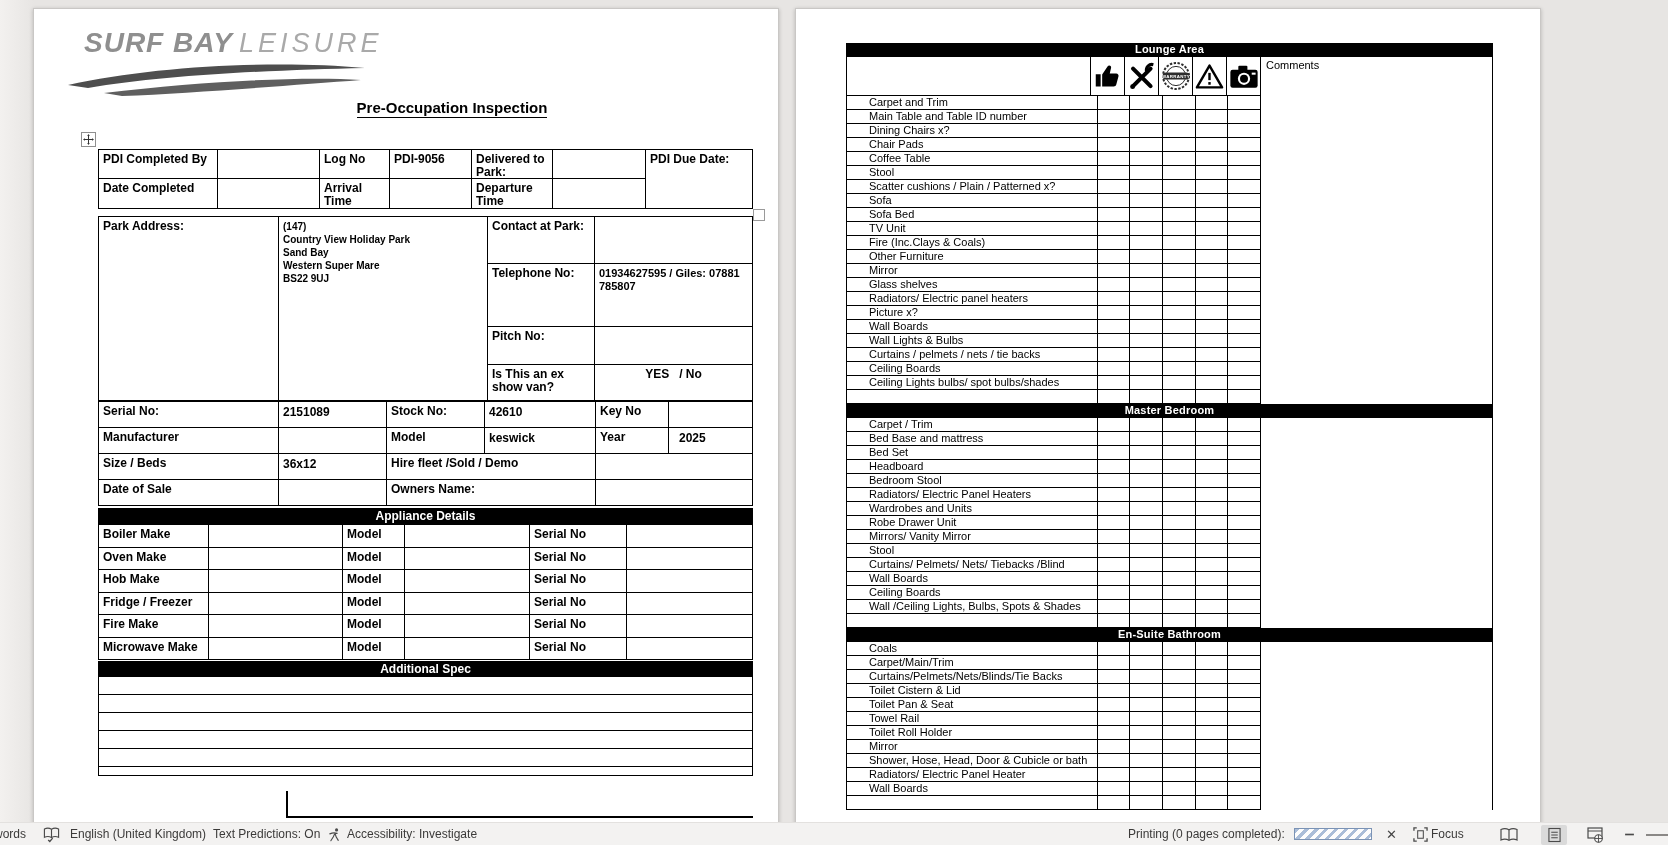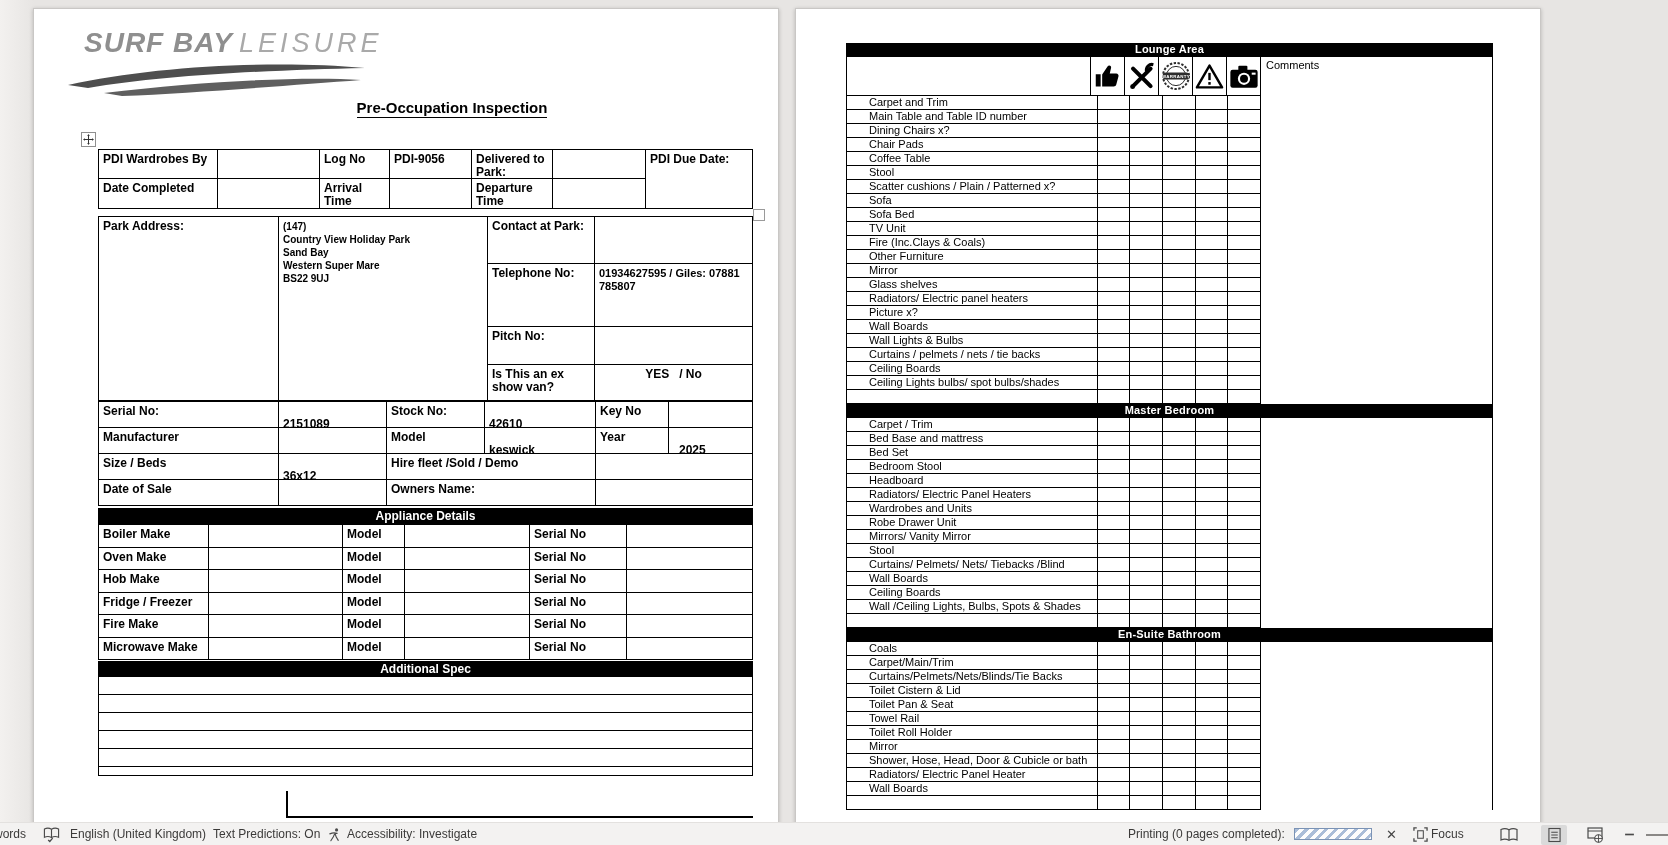--- a/index.html
+++ b/index.html
@@ -38,21 +38,21 @@
   #addr-table{left:64px;top:207px;width:655px;height:185px;
     grid-template-columns:180px 209px 107px 1fr;grid-template-rows:47px 63px 38px 1fr;}
   .rspan{grid-row:1/5;}
   .addr-txt{font-size:10px;line-height:15.5px;padding-top:4px;}
   .phone-val{font-size:11px;line-height:14px;}
   .showvan-val{white-space:pre;text-align:center;padding-top:14px;}
 
   #unit-table{left:64px;top:392px;width:655px;height:105px;
     grid-template-columns:180px 108px 98px 111px 73px 1fr;grid-template-rows:26px 26px 26px 1fr;}
   .sm{font-size:12px;}
-  .c.val{padding-top:16px;}
+  .c.val{padding-top:4px;}
 
   .black-bar{position:absolute;left:64px;width:655px;height:16px;background:#000;color:#fff;
     font-weight:bold;font-size:12px;text-align:center;line-height:16px;box-sizing:border-box;}
   #appliance-bar{top:499px;}
   #addspec-bar{top:652px;}
 
   #appliance-rows{position:absolute;left:64px;top:515px;width:655px;height:136px;
     border:1.5px solid #000;box-sizing:border-box;background:#fff;display:flex;flex-direction:column;}
   .ap-row{display:flex;flex:1;border-bottom:1.5px solid #000;box-sizing:border-box;}
   .ap-row:last-child{border-bottom:none;}
@@ -127,21 +127,21 @@
         <g fill="#333">
           <path d="M6 0 4.6 2.2h2.8z"></path>
           <path d="M6 12l1.4-2.2H4.6z"></path>
           <path d="M0 6l2.2-1.4v2.8z"></path>
           <path d="M12 6 9.8 7.4V4.6z"></path>
         </g>
       </svg>
   </div>
 
   <div class="t" id="pdi-table">
-    <div class="c bb br bold">PDI Wardrobes By</div>
+    <div class="c bb br bold">PDI Completed By</div>
     <div class="c bb br"></div>
     <div class="c bb br bold">Log No</div>
     <div class="c bb br bold">PDI-9056</div>
     <div class="c bb br bold">Delivered to Park:</div>
     <div class="c bb br"></div>
     <div class="c bold due-cell">PDI Due Date:</div>
     <div class="c br bold">Date Completed</div>
     <div class="c br"></div>
     <div class="c br bold">Arrival Time</div>
     <div class="c br"></div>
@@ -504,29 +504,29 @@
           </div>
           <div class="ck-row">
             <div class="name">Bed Set</div>
             <div class="cell"></div>
             <div class="cell"></div>
             <div class="cell"></div>
             <div class="cell"></div>
             <div class="cell"></div>
           </div>
           <div class="ck-row">
+            <div class="name">Headboard</div>
+            <div class="cell"></div>
+            <div class="cell"></div>
+            <div class="cell"></div>
+            <div class="cell"></div>
+            <div class="cell"></div>
+          </div>
+          <div class="ck-row">
             <div class="name">Bedroom Stool</div>
-            <div class="cell"></div>
-            <div class="cell"></div>
-            <div class="cell"></div>
-            <div class="cell"></div>
-            <div class="cell"></div>
-          </div>
-          <div class="ck-row">
-            <div class="name">Headboard</div>
             <div class="cell"></div>
             <div class="cell"></div>
             <div class="cell"></div>
             <div class="cell"></div>
             <div class="cell"></div>
           </div>
           <div class="ck-row">
             <div class="name">Radiators/ Electric Panel Heaters</div>
             <div class="cell"></div>
             <div class="cell"></div>

